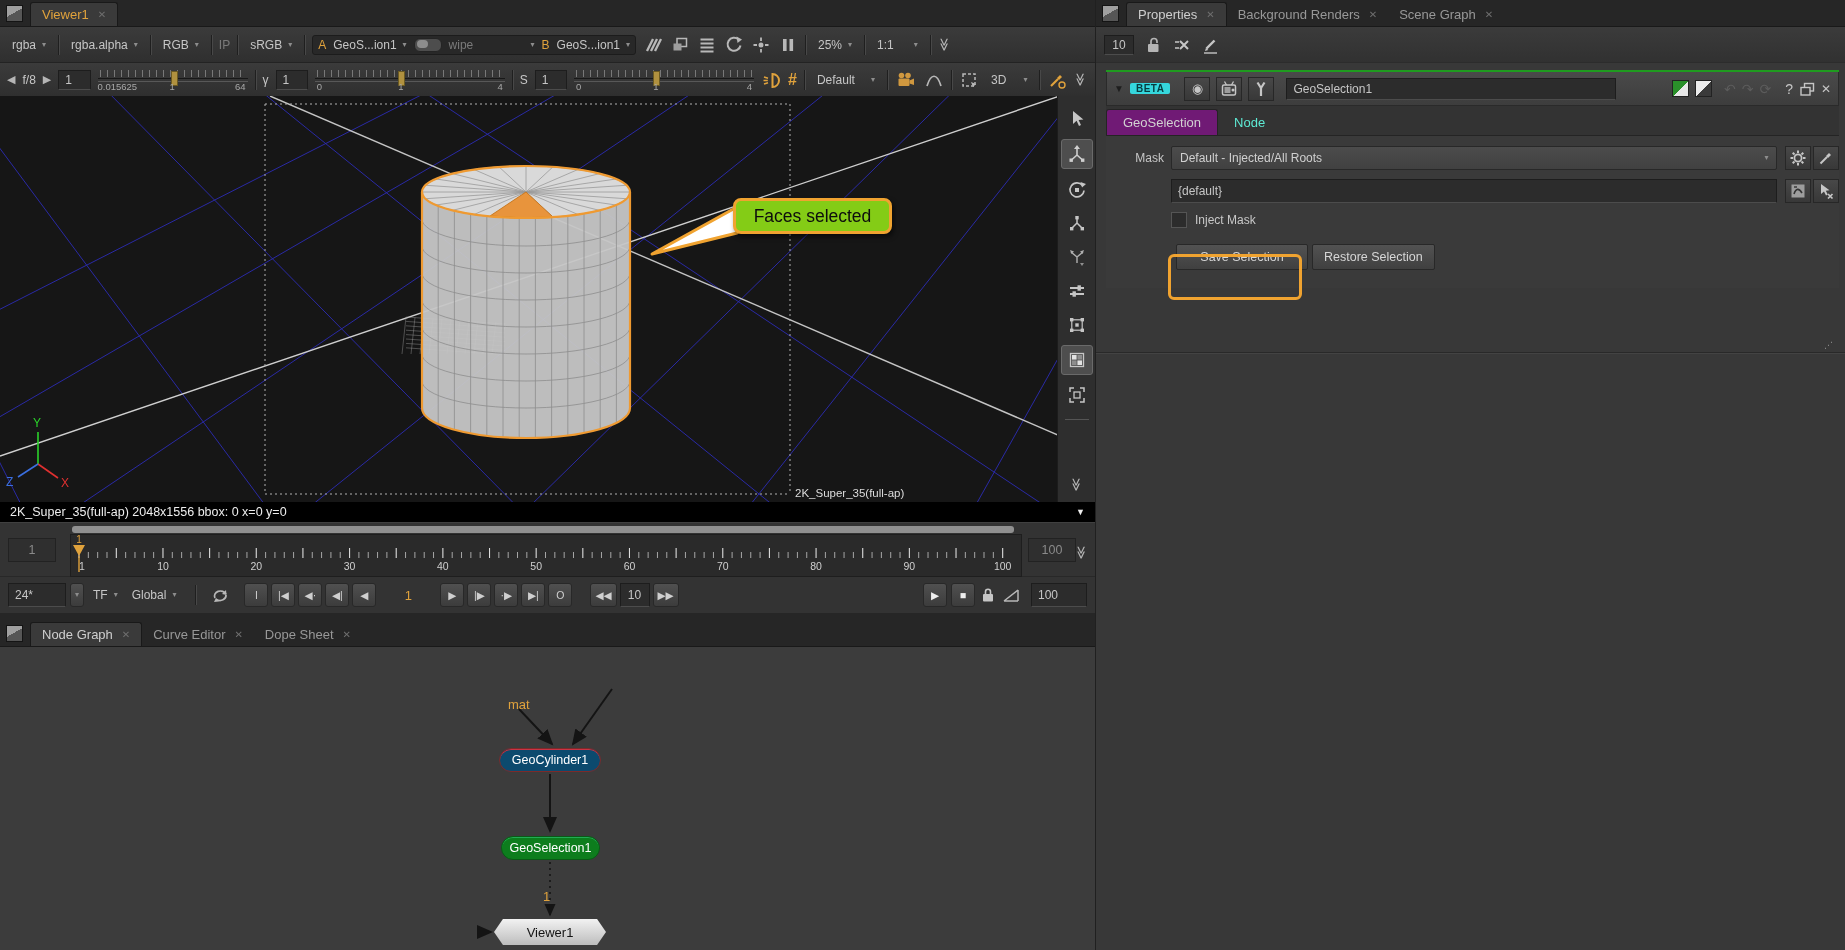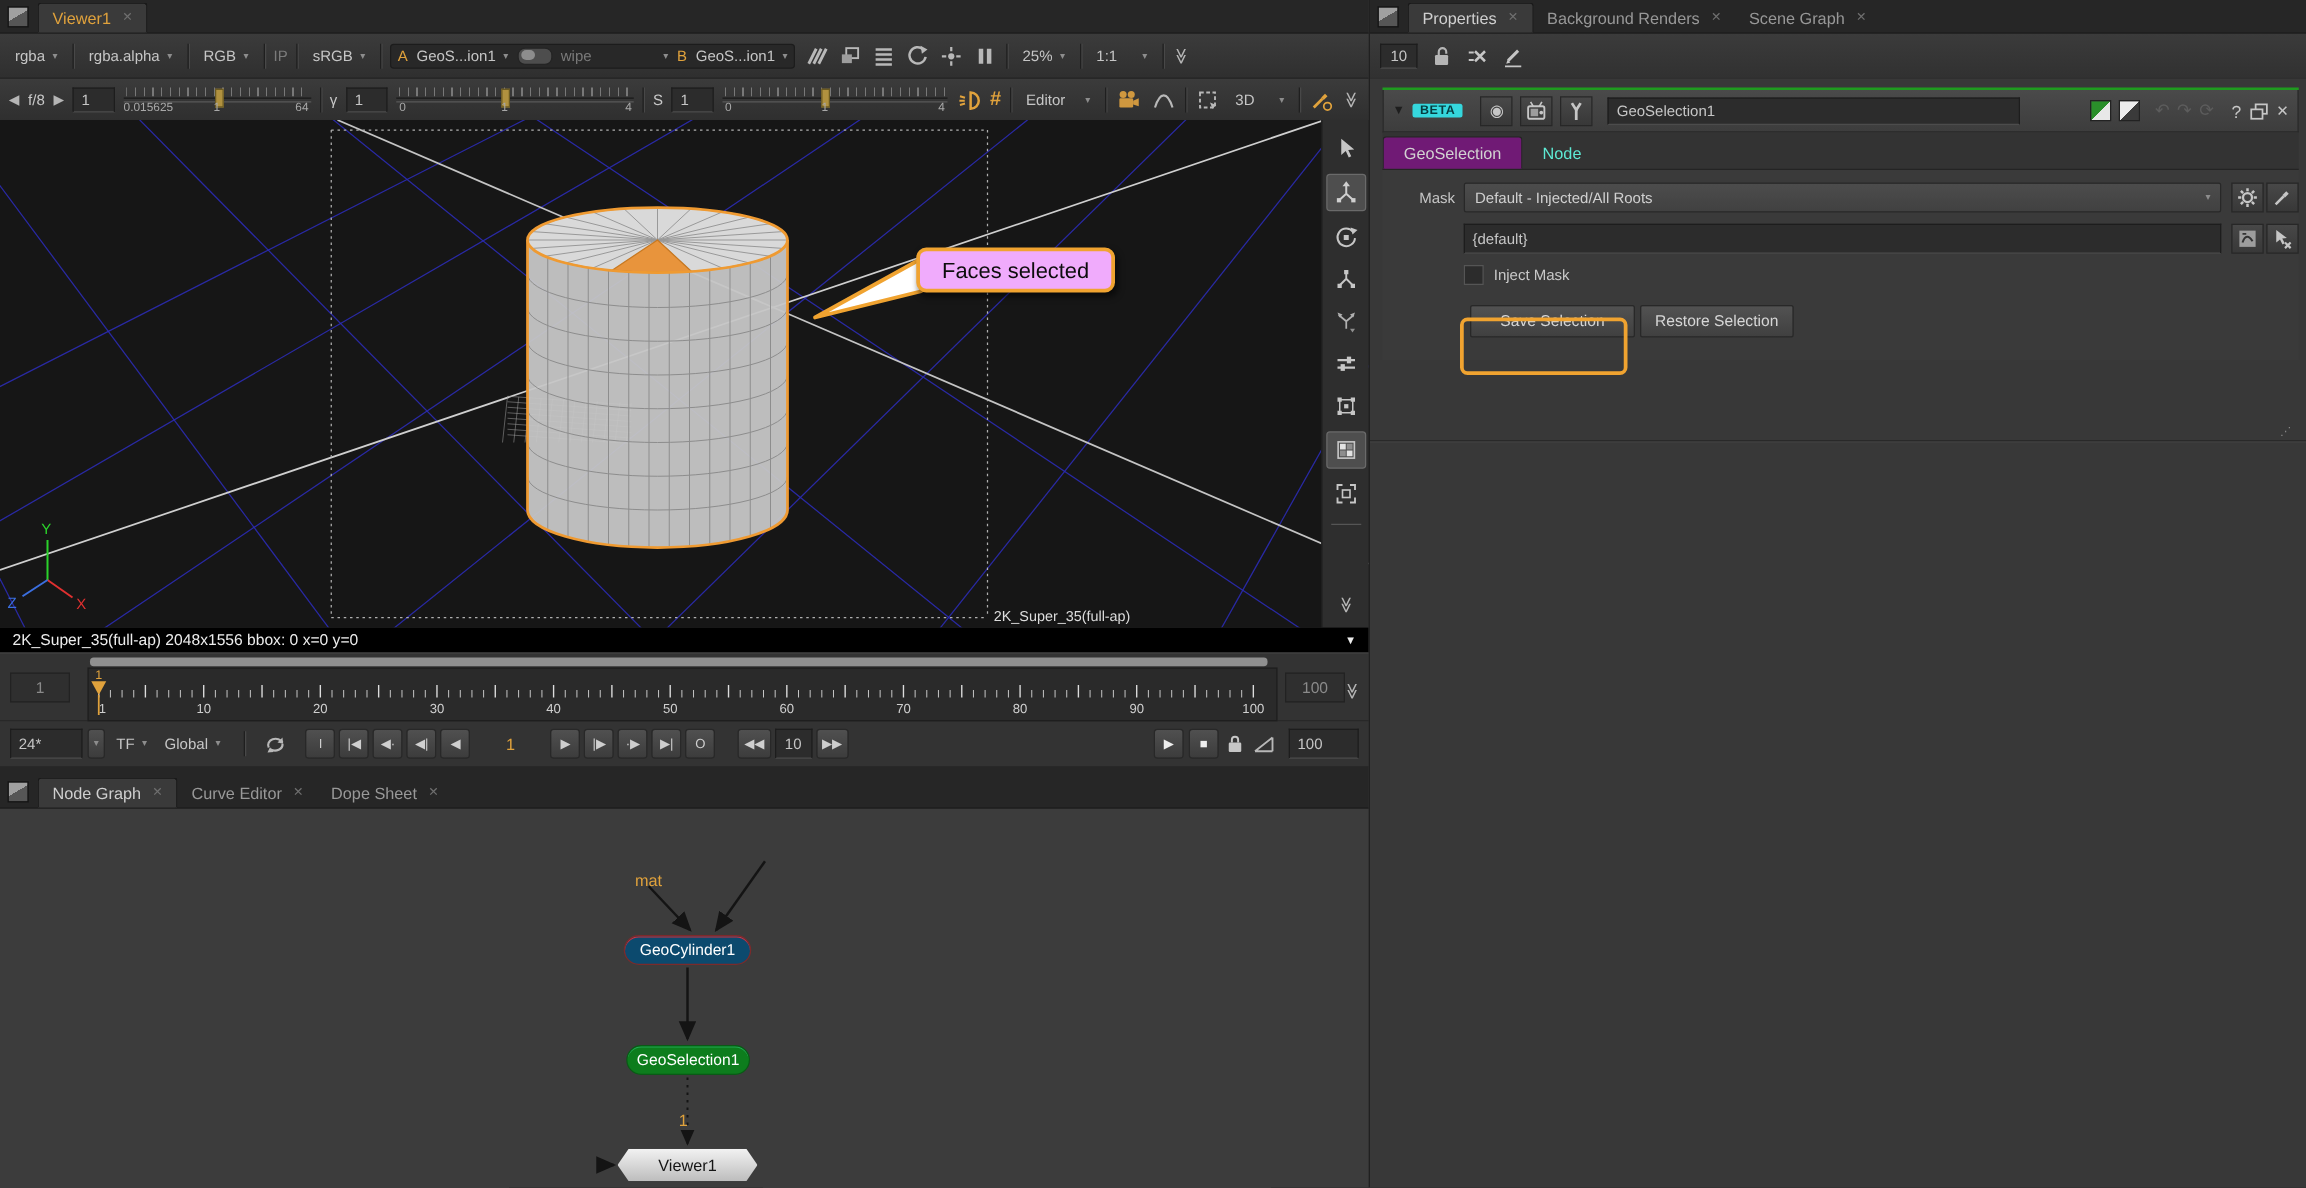--- a/index.html
+++ b/index.html
@@ -39,21 +39,21 @@
   .slider .track{position:absolute;left:0;right:0;top:11px;height:2px;border-top:1px solid #181818;border-bottom:1px solid #585858}
   .slider .knob{position:absolute;top:4px;width:5px;height:13px;background:#b0913f;border:1px solid #6b5a22}
   .slider .tl{position:absolute;top:14px;font-size:9.5px;color:#a8a8a8}
   .icbtn{display:flex;align-items:center;justify-content:center;flex:none}
   svg.ic{display:block}
   .chevrons{display:inline-block;transform:rotate(90deg);color:#b5b5b5;font-size:13px}
 
   
   #viewport{flex:none;height:406px;position:relative;background:#161616;overflow:hidden}
   #vp-svg{position:absolute;left:0;top:0}
-  #callout{position:absolute;left:733px;top:102px;width:153px;height:30px;background:#f0abfc;border:3px solid #f0a330;
+  #callout{position:absolute;left:733px;top:102px;width:153px;height:30px;background:#84cc16;border:3px solid #f0a330;
      border-radius:8px;color:#0d0d0d;font-size:17.5px;display:flex;align-items:center;justify-content:center;
      box-shadow:2px 3px 5px rgba(0,0,0,.55)}
   #vp-tools{position:absolute;right:0;top:0;bottom:0;width:38px;background:#2e2e2e;border-left:1px solid #1c1c1c;
      display:flex;flex-direction:column;align-items:center;padding-top:9px;gap:6px;box-sizing:border-box}
   .vtool{width:30px;height:28px;display:flex;align-items:center;justify-content:center;border-radius:3px;flex:none}
   .vtool.sel{background:#4e4e4e;border:1px solid #6a6a6a}
   #vp-tools .divider{width:24px;height:1px;background:#555;margin-top:4px}
   #vp-tools .spacer{flex:1}
 
   
@@ -259,21 +259,21 @@
     </div>
     <div class="icbtn">
       <svg class="ic" width="20" height="20">
           <path d="M11.5 4 A6.5 6.5 0 0 1 11.5 17 Z" fill="none" stroke="#e0a23c" stroke-width="2"></path>
           <path d="M3 7 L7 8.2 M2.5 10.5 L6.8 10.5 M3 14 L7 12.8" stroke="#e0a23c" stroke-width="1.6"></path>
         </svg>
     </div>
     <span class="orange" style="font-size:16px;font-weight:bold">#</span>
     <div class="sep"></div>
     <div class="dd">
-        <span>Editor</span>
+        <span>Default</span>
         <span class="arr" style="margin-left:10px">▾</span>
       </div>
     <div class="sep"></div>
     <div class="icbtn">
       <svg class="ic" width="22" height="20">
           <circle cx="6.5" cy="5.5" r="2.8" fill="#d0983f"></circle>
           <circle cx="13" cy="5.5" r="2.8" fill="#d0983f"></circle>
           <rect x="3.5" y="8.5" width="11" height="7.5" rx="1" fill="#d0983f"></rect>
           <path d="M14.5 10.5 L19 8.5 V15 L14.5 13.5 Z" fill="#d0983f"></path>
         </svg>

